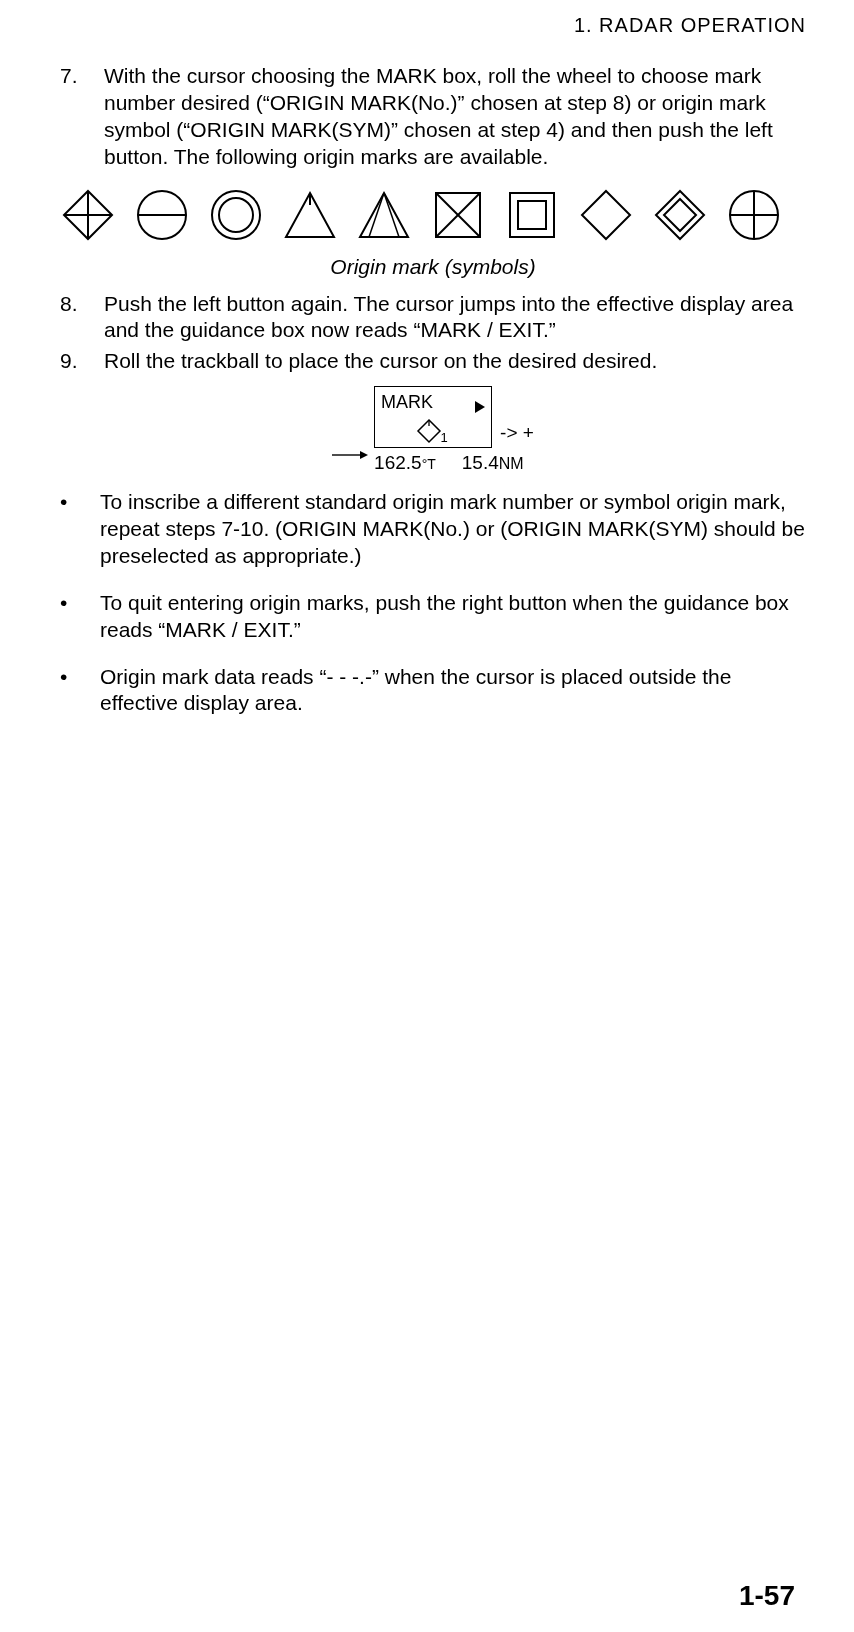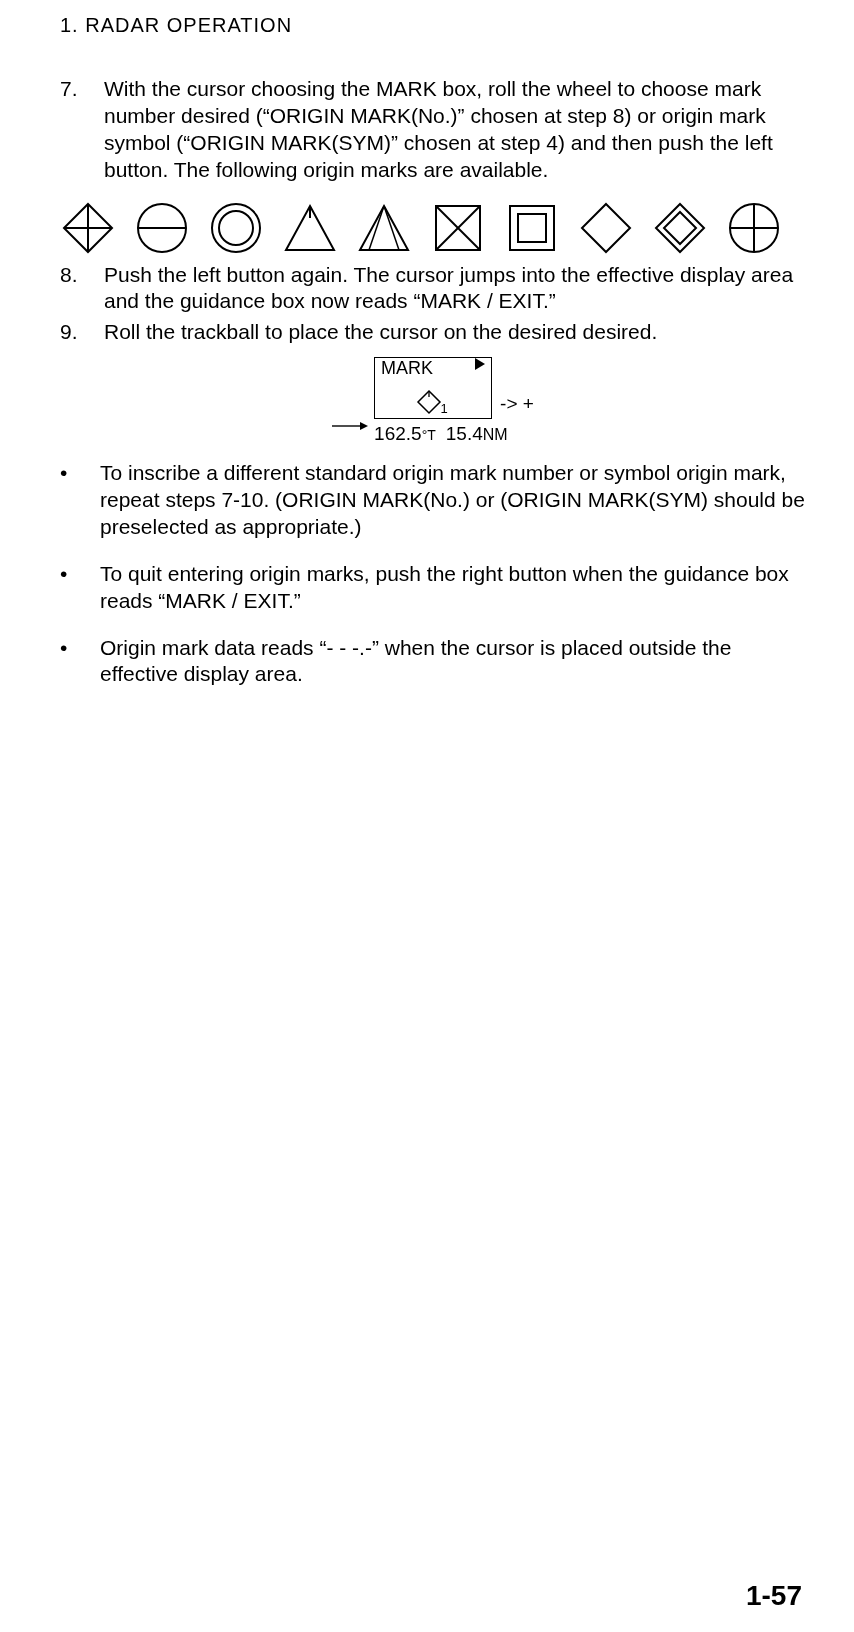--- a/index.html
+++ b/index.html
@@ -11,24 +11,24 @@
     width: 854px;
   }
   .page {
     box-sizing: border-box;
     width: 854px;
     min-height: 1632px;
     padding: 14px 48px 30px 60px;
     position: relative;
   }
   .header {
-    text-align: left;
+    text-align: right;
     font-size: 20px;
     letter-spacing: 1px;
-    margin-bottom: 39px;
+    margin-bottom: 26px;
   }
   .ol-block {
     font-size: 21px;
     line-height: 1.28;
   }
   .li-row {
     display: flex;
     margin-bottom: 4px;
   }
   .li-num {
@@ -74,38 +74,38 @@
     border: 1.5px solid #000;
     width: 118px;
     height: 62px;
     box-sizing: border-box;
     font-size: 18px;
     position: relative;
   }
   .markbox-top {
     height: 26px;
     display: flex;
-    align-items: flex-start;
+    align-items: flex-end;
     padding: 0 6px;
     justify-content: space-between;
     gap: 15px;
   }
   .markbox-sym {
     display: flex;
     align-items: center;
     justify-content: center;
     height: 36px;
     position: relative;
   }
   .arrow-svg { display:block; }
   .brg-line {
     font-size: 19px;
     display: flex;
     align-items: flex-end;
-    gap: 10px;
+    gap: 26px;
     margin-top: 4px;
   }
   .brg-line .nm {
     font-size: 16px;
   }
   .brg-line .deg {
     font-size: 14px;
   }
   .bullets {
     font-size: 21px;
@@ -114,21 +114,21 @@
   }
   .bullets .li-row .li-num {
     width: 40px;
   }
   .bullets .li-row {
     margin-bottom: 20px;
   }
   .page-num {
     position: absolute;
     bottom: 20px;
-    right: 52px;
+    right: 59px;
     font-weight: bold;
     font-size: 28px;
   }
 </style>
 </head>
 <body>
 
 <div class="page">
   <div class="header">1.  RADAR  OPERATION</div>
 
@@ -190,20 +190,21 @@
       </svg>
 
       <svg width="56" height="56" viewBox="0 0 56 56">
         <circle cx="28" cy="28" r="24" fill="none" stroke="#000" stroke-width="2"></circle>
         <line x1="28" y1="4" x2="28" y2="52" stroke="#000" stroke-width="2"></line>
         <line x1="4" y1="28" x2="52" y2="28" stroke="#000" stroke-width="2"></line>
       </svg>
     </div>
   </div>
 
+  <div class="caption">Origin mark (symbols)</div>
 
   <div class="ol-block">
     <div class="li-row">
       <div class="li-num">8.</div>
       <div class="li-body">Push the left button again. The cursor jumps into the effective display area and the guidance box now reads “MARK / EXIT.”</div>
     </div>
     <div class="li-row">
       <div class="li-num">9.</div>
       <div class="li-body">Roll the trackball to place the cursor on the desired desired.</div>
     </div>

